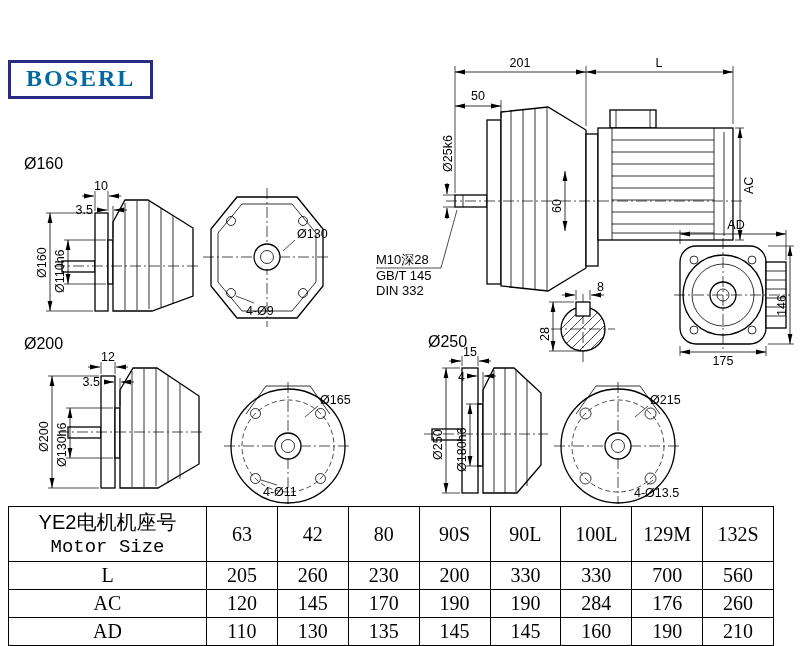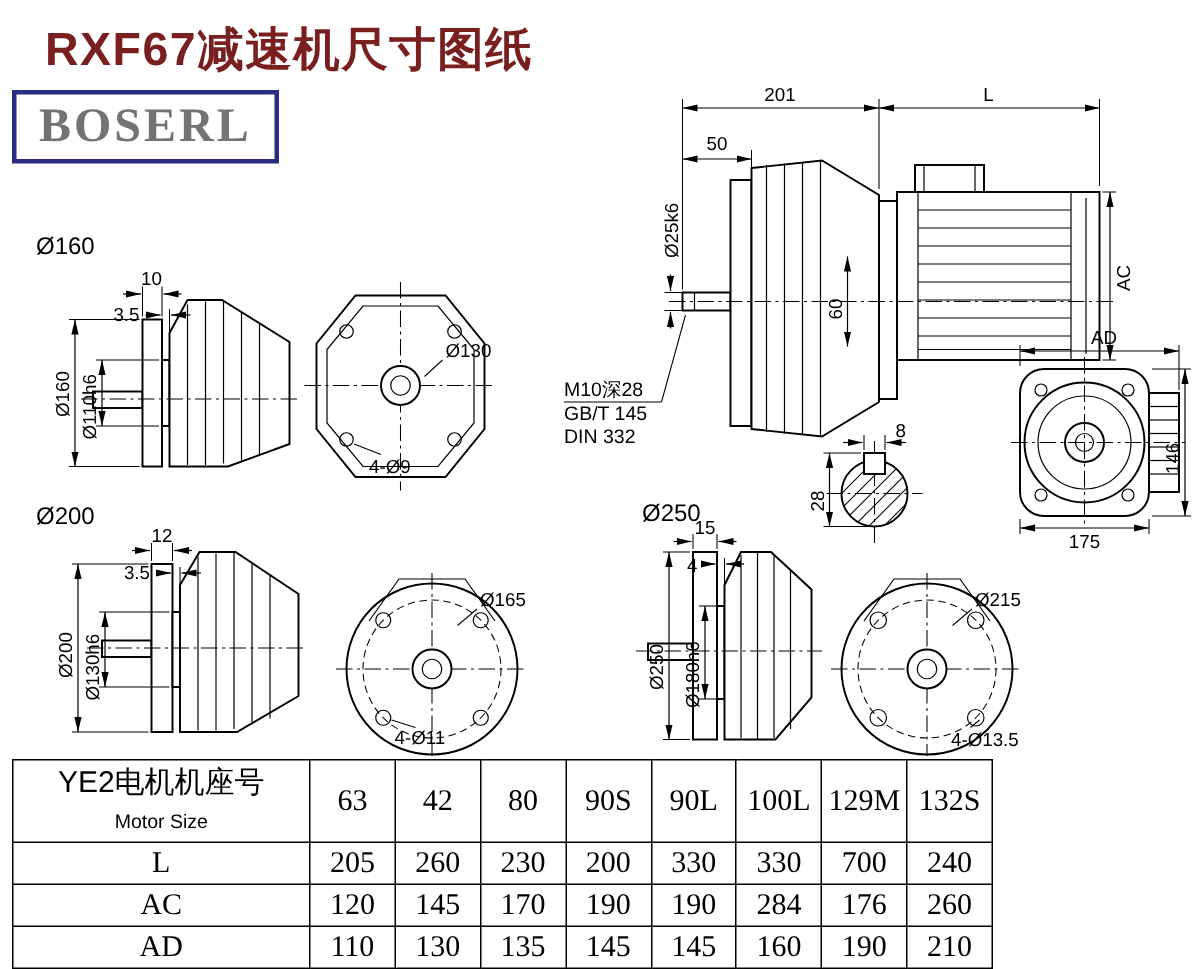--- a/index.html
+++ b/index.html
@@ -1,39 +1,39 @@
 <!DOCTYPE html>
 <html><head>
 <meta charset="utf-8">
 <style>
   * { margin:0; padding:0; box-sizing:border-box; }
   html,body { width:800px; height:646px; background:#fff; font-family:"Liberation Sans",sans-serif; }
   .stage { position:absolute; left:0; top:0; width:800px; height:646px; background:#fff; overflow:hidden; }
   .title { position:absolute; left:30px; top:12px; font-size:31px; font-weight:bold; color:#7a1f1f; letter-spacing:1px; white-space:nowrap; }
   .logo { position:absolute; left:8px; top:60px; border:3px solid #2b2b86; padding:2px 15px 4px; background:#fff; }
-  .logo span { font-family:"Liberation Serif",serif; font-weight:bold; font-size:32px; color:#737373; letter-spacing:2px; }
+  .logo span { font-family:"Liberation Serif",serif; font-weight:bold; font-size:24px; color:#0369a1; letter-spacing:2px; }
   svg.draw { position:absolute; left:0; top:0; }
   svg text { font-family:"Liberation Sans",sans-serif; fill:#000; }
   .dimtxt { font-size:12.5px; }
   .lbl { font-size:16px; }
   .note { font-size:13px; }
   .outf { fill:#fff; stroke:#000; stroke-width:1.3; }
   .thin { fill:none; stroke:#000; stroke-width:0.8; }
   .dim  { stroke:#000; stroke-width:0.8; fill:none; marker-start:url(#aS); marker-end:url(#aE); }
   .ar   { stroke:#000; stroke-width:0.8; fill:none; marker-end:url(#aE); }
   .ext  { stroke:#000; stroke-width:0.7; fill:none; }
   .cl   { stroke:#000; stroke-width:0.7; stroke-dasharray:11 3 2 3; fill:none; }
   .dash { stroke:#000; stroke-width:0.7; stroke-dasharray:5 3; fill:none; }
   .hatch line { stroke:#000; stroke-width:0.7; }
-  table.dims { position:absolute; left:8px; top:506px; width:654px; border-collapse:collapse; table-layout:fixed; background:#fff; }
+  table.dims { position:absolute; left:8px; top:506px; width:766px; border-collapse:collapse; table-layout:fixed; background:#fff; }
   table.dims th, table.dims td { border:1.5px solid #000; text-align:center; vertical-align:middle; font-weight:normal; color:#000; font-family:"Liberation Serif",serif; }
   table.dims tr.hdr th { height:55px; font-size:20px; }
   table.dims tr.row th, table.dims tr.row td { height:28px; font-size:20px; }
   .hdr-cn { font-size:20px; font-family:"Liberation Sans",sans-serif; line-height:26px; }
-  .hdr-en { font-size:13px; font-family:Liberation Sans, sans-serif; line-height:25px; }
+  .hdr-en { font-size:19px; font-family:Liberation Mono, monospace; line-height:25px; }
   col.c0 { width:198px; }
 </style>
 </head>
 <body>
 
 <div class="stage">
 
   <svg class="draw" width="800" height="506" viewBox="0 0 800 506">
     <defs>
       <marker id="aE" markerWidth="11" markerHeight="8" refX="10" refY="3.5" orient="auto" markerUnits="userSpaceOnUse">
@@ -322,21 +322,20 @@
       <line class="dim" x1="790" y1="246" x2="790" y2="344"></line>
       <text class="dimtxt" transform="translate(786,316) rotate(-90)">146</text>
 
       <line class="ext" x1="680" y1="346" x2="680" y2="356"></line>
       <line class="ext" x1="766" y1="346" x2="766" y2="356"></line>
       <line class="dim" x1="680" y1="352" x2="766" y2="352"></line>
       <text class="dimtxt" x="723" y="365" text-anchor="middle">175</text>
     </g>
   </svg>
 
-  <div class="title">RXF67减速机尺寸图纸</div>
 
   <div class="logo">
     <span>BOSERL</span>
   </div>
 
   <table class="dims">
     <colgroup>
         <col class="c0">
         <col>
         <col>
@@ -364,21 +363,21 @@
       </tr>
       <tr class="row">
         <th>L</th>
         <td>205</td>
         <td>260</td>
         <td>230</td>
         <td>200</td>
         <td>330</td>
         <td>330</td>
         <td>700</td>
-        <td>240</td>
+        <td>560</td>
       </tr>
       <tr class="row">
         <th>AC</th>
         <td>120</td>
         <td>145</td>
         <td>170</td>
         <td>190</td>
         <td>190</td>
         <td>284</td>
         <td>176</td>

